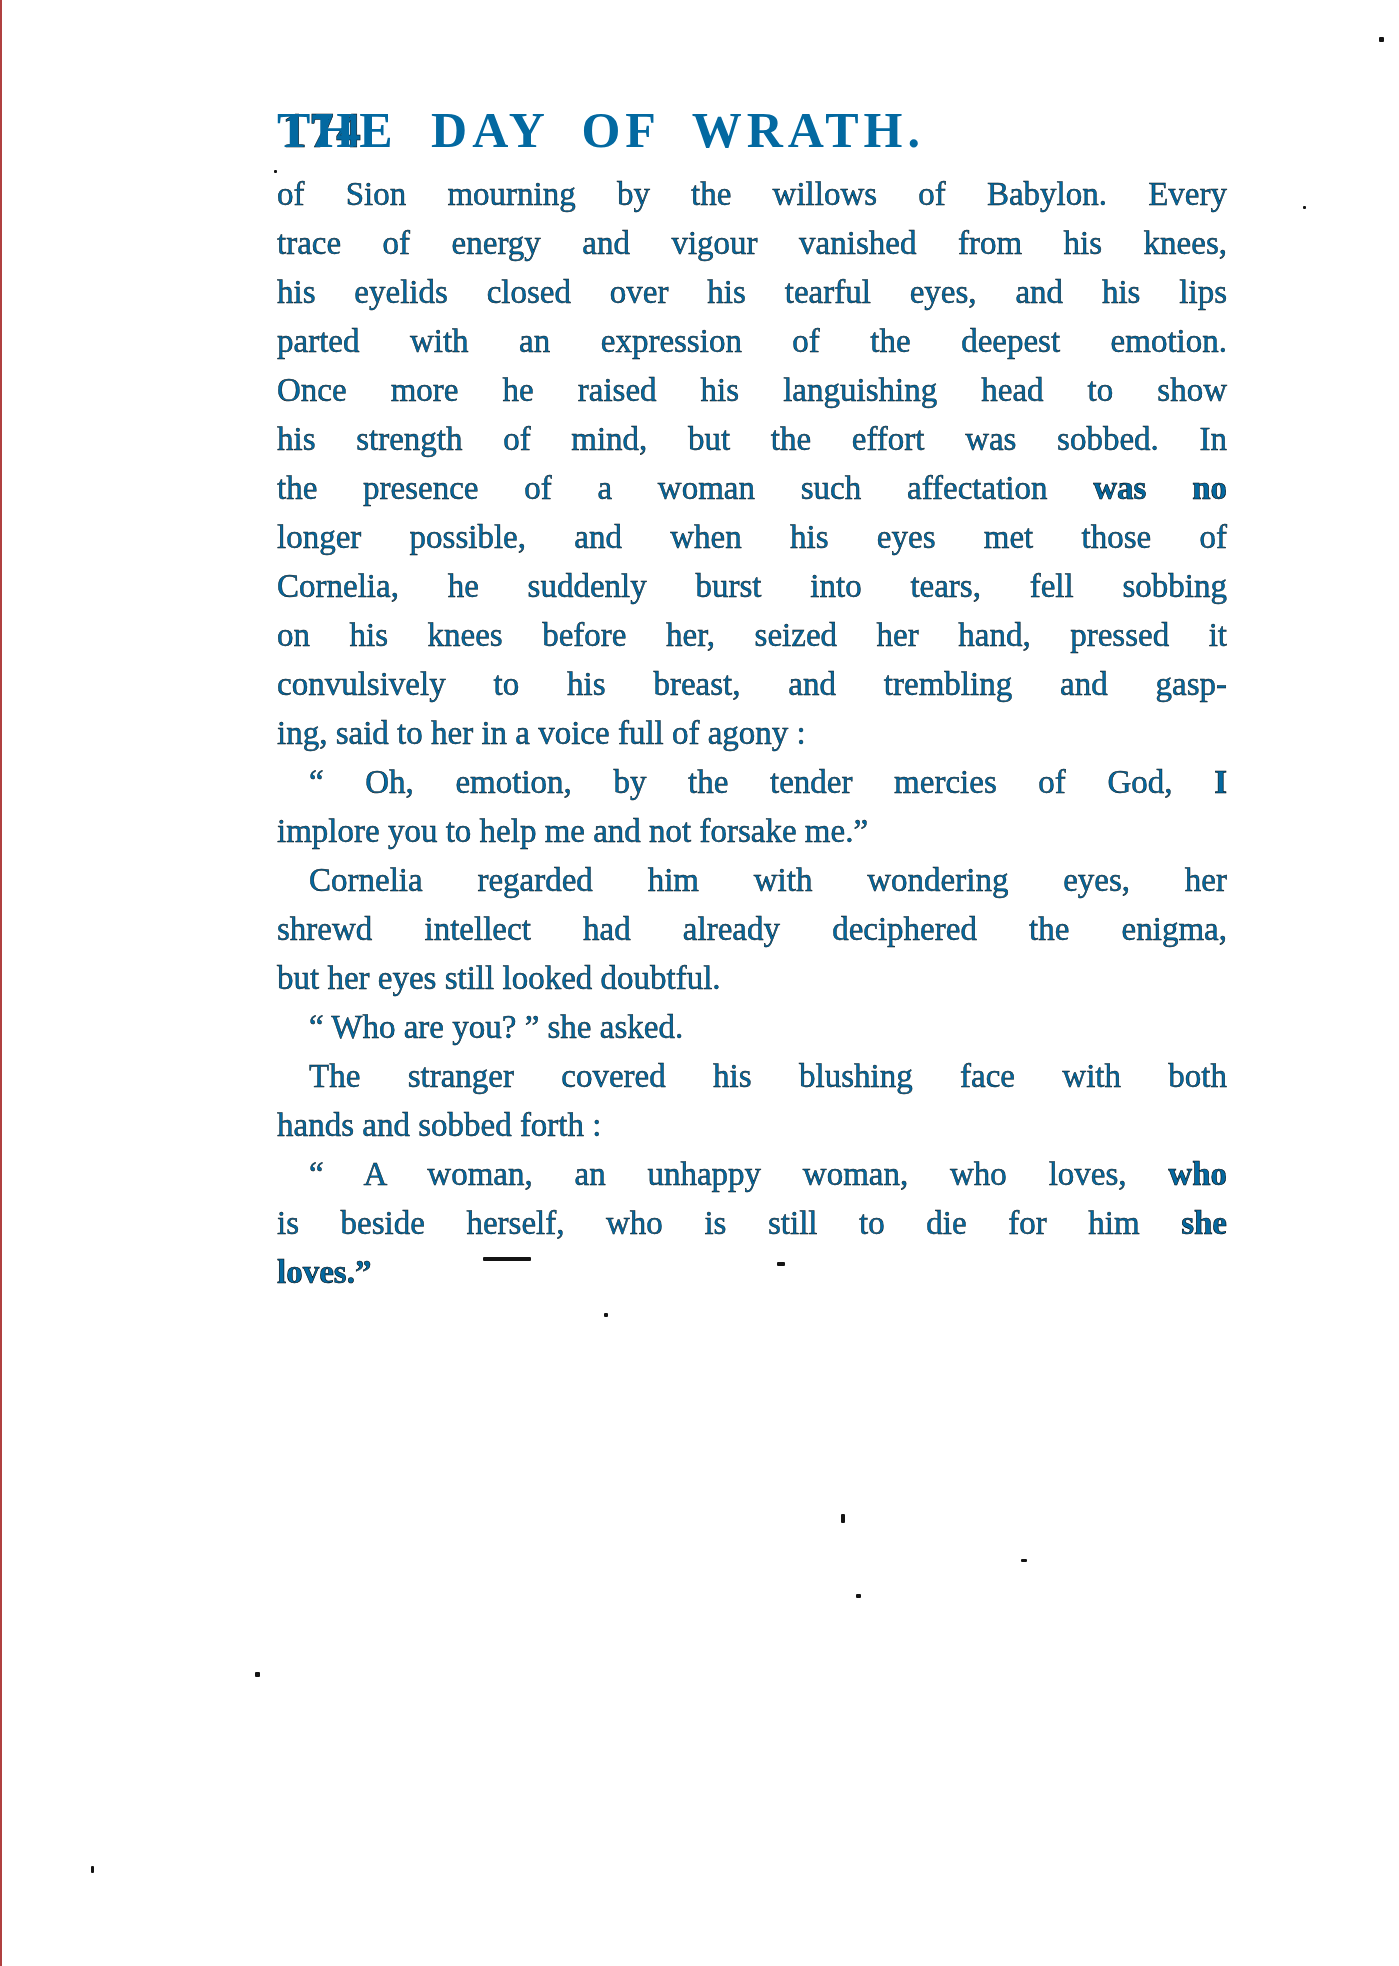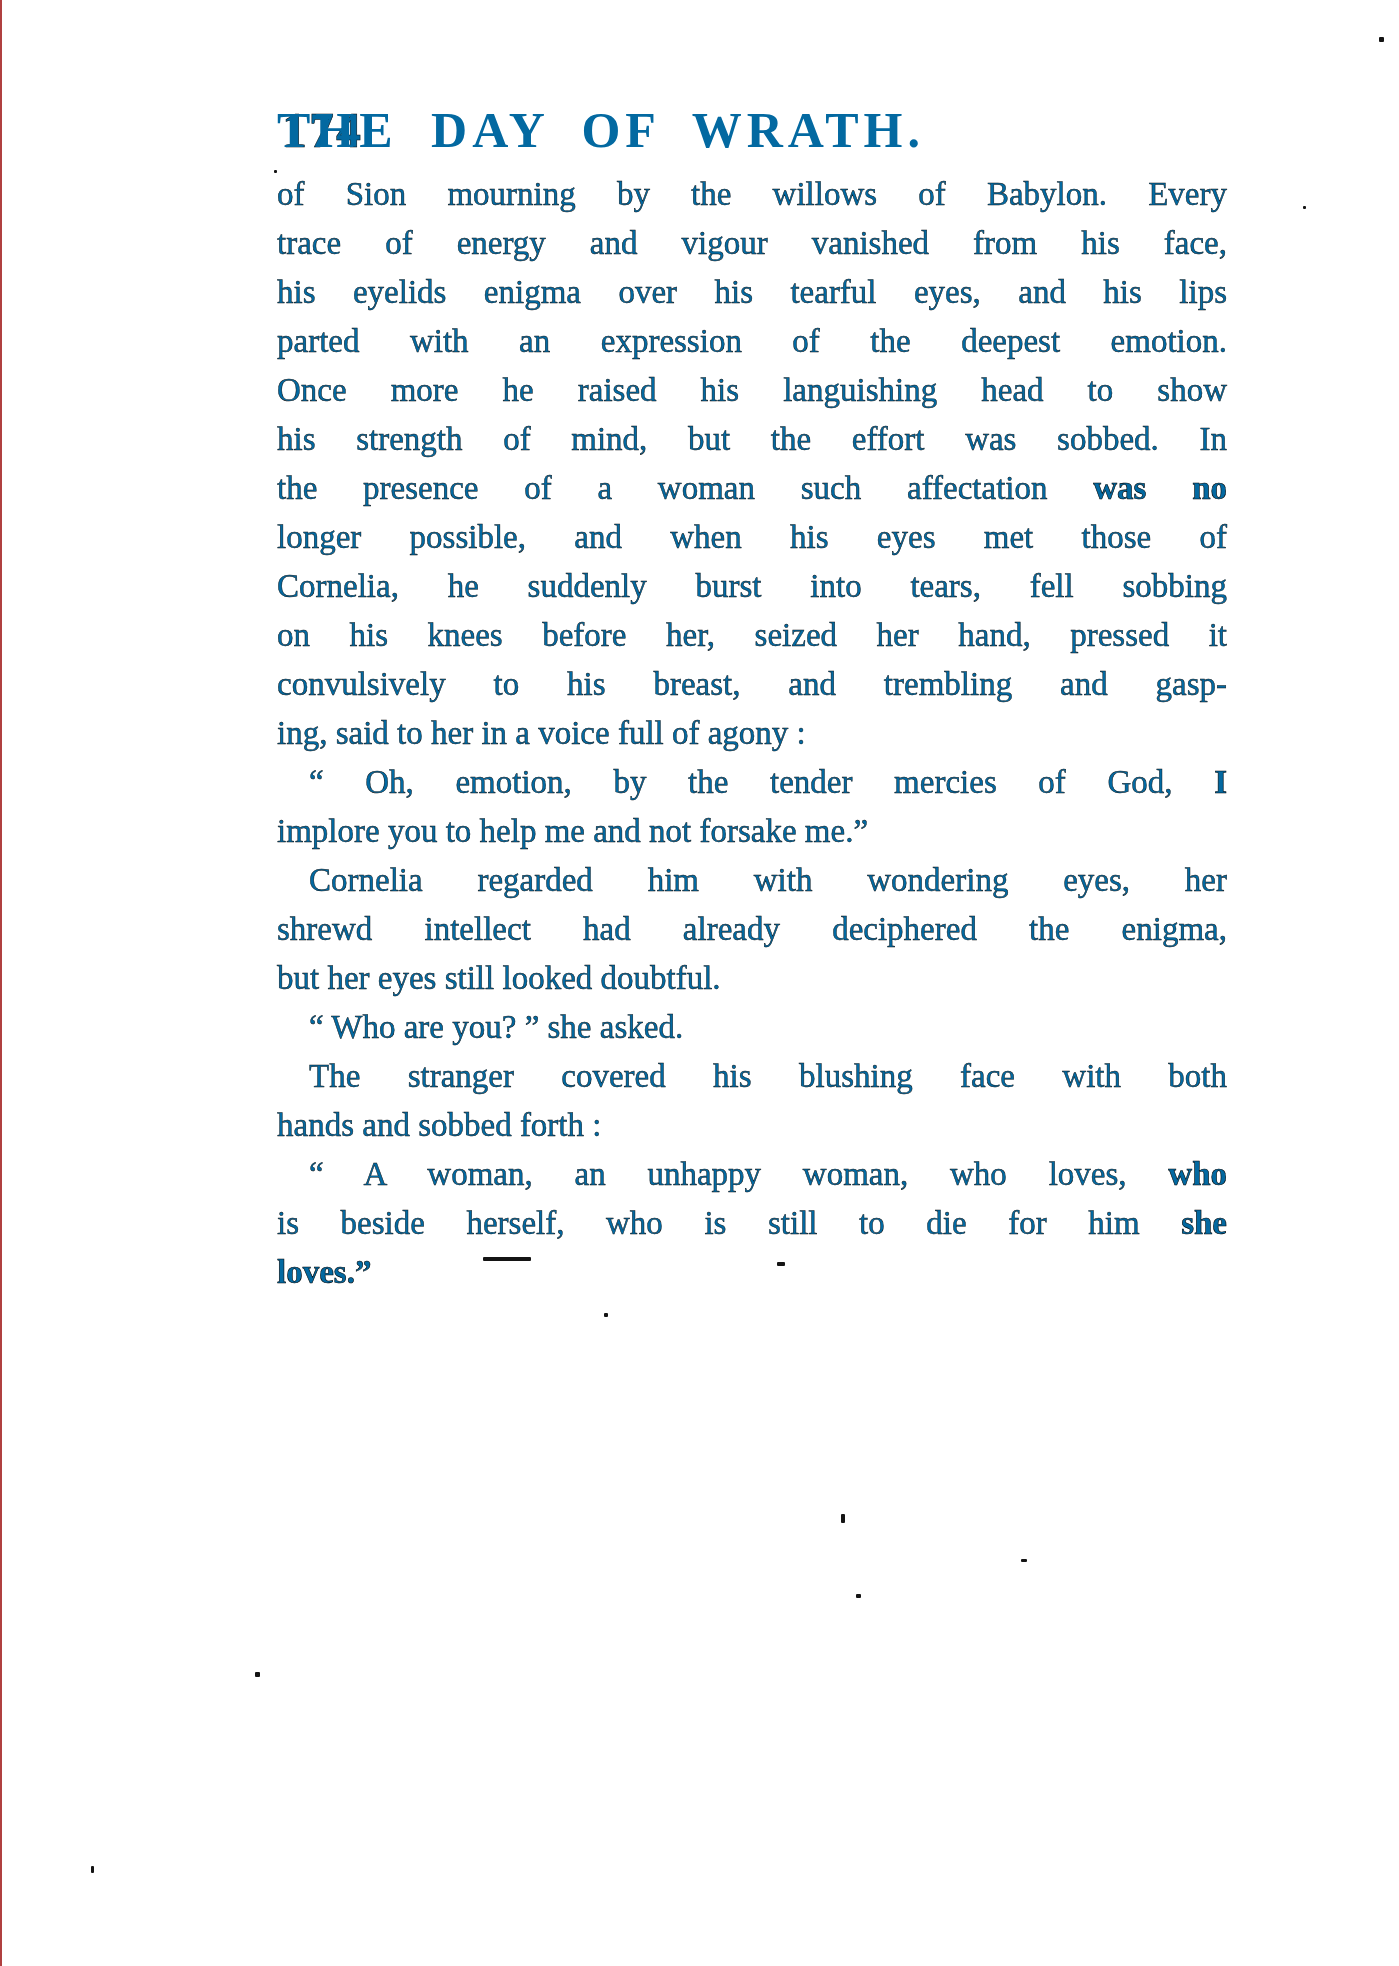--- a/index.html
+++ b/index.html
@@ -45,22 +45,22 @@
 
 <div class="page">
 
   <div class="edge-line"></div>
 
   <div class="pagenum">174</div>
   <div class="running-head">THE DAY OF WRATH.</div>
 
   <div class="textblock">
     <div class="line">of Sion mourning by the willows of Babylon.  Every</div>
-    <div class="line">trace of energy and vigour vanished from his face,</div>
-    <div class="line">his eyelids enigma over his tearful eyes, and his lips</div>
+    <div class="line">trace of energy and vigour vanished from his knees,</div>
+    <div class="line">his eyelids closed over his tearful eyes, and his lips</div>
     <div class="line">parted with an expression of the deepest emotion.</div>
     <div class="line">Once more he raised his languishing head to show</div>
     <div class="line">his strength of mind, but the effort was sobbed.  In</div>
     <div class="line"><span>the presence of a woman such affectation </span><span class="heavy">was no</span></div>
     <div class="line">longer possible, and when his eyes met those of</div>
     <div class="line">Cornelia, he suddenly burst into tears, fell sobbing</div>
     <div class="line">on his knees before her, seized her hand, pressed it</div>
     <div class="line">convulsively to his breast, and trembling and gasp-</div>
     <div class="line end">ing, said to her in a voice full of agony :</div>
     <div class="line indent"><span>“ Oh, emotion, by the tender mercies of God, </span><span class="heavy">I</span></div>

